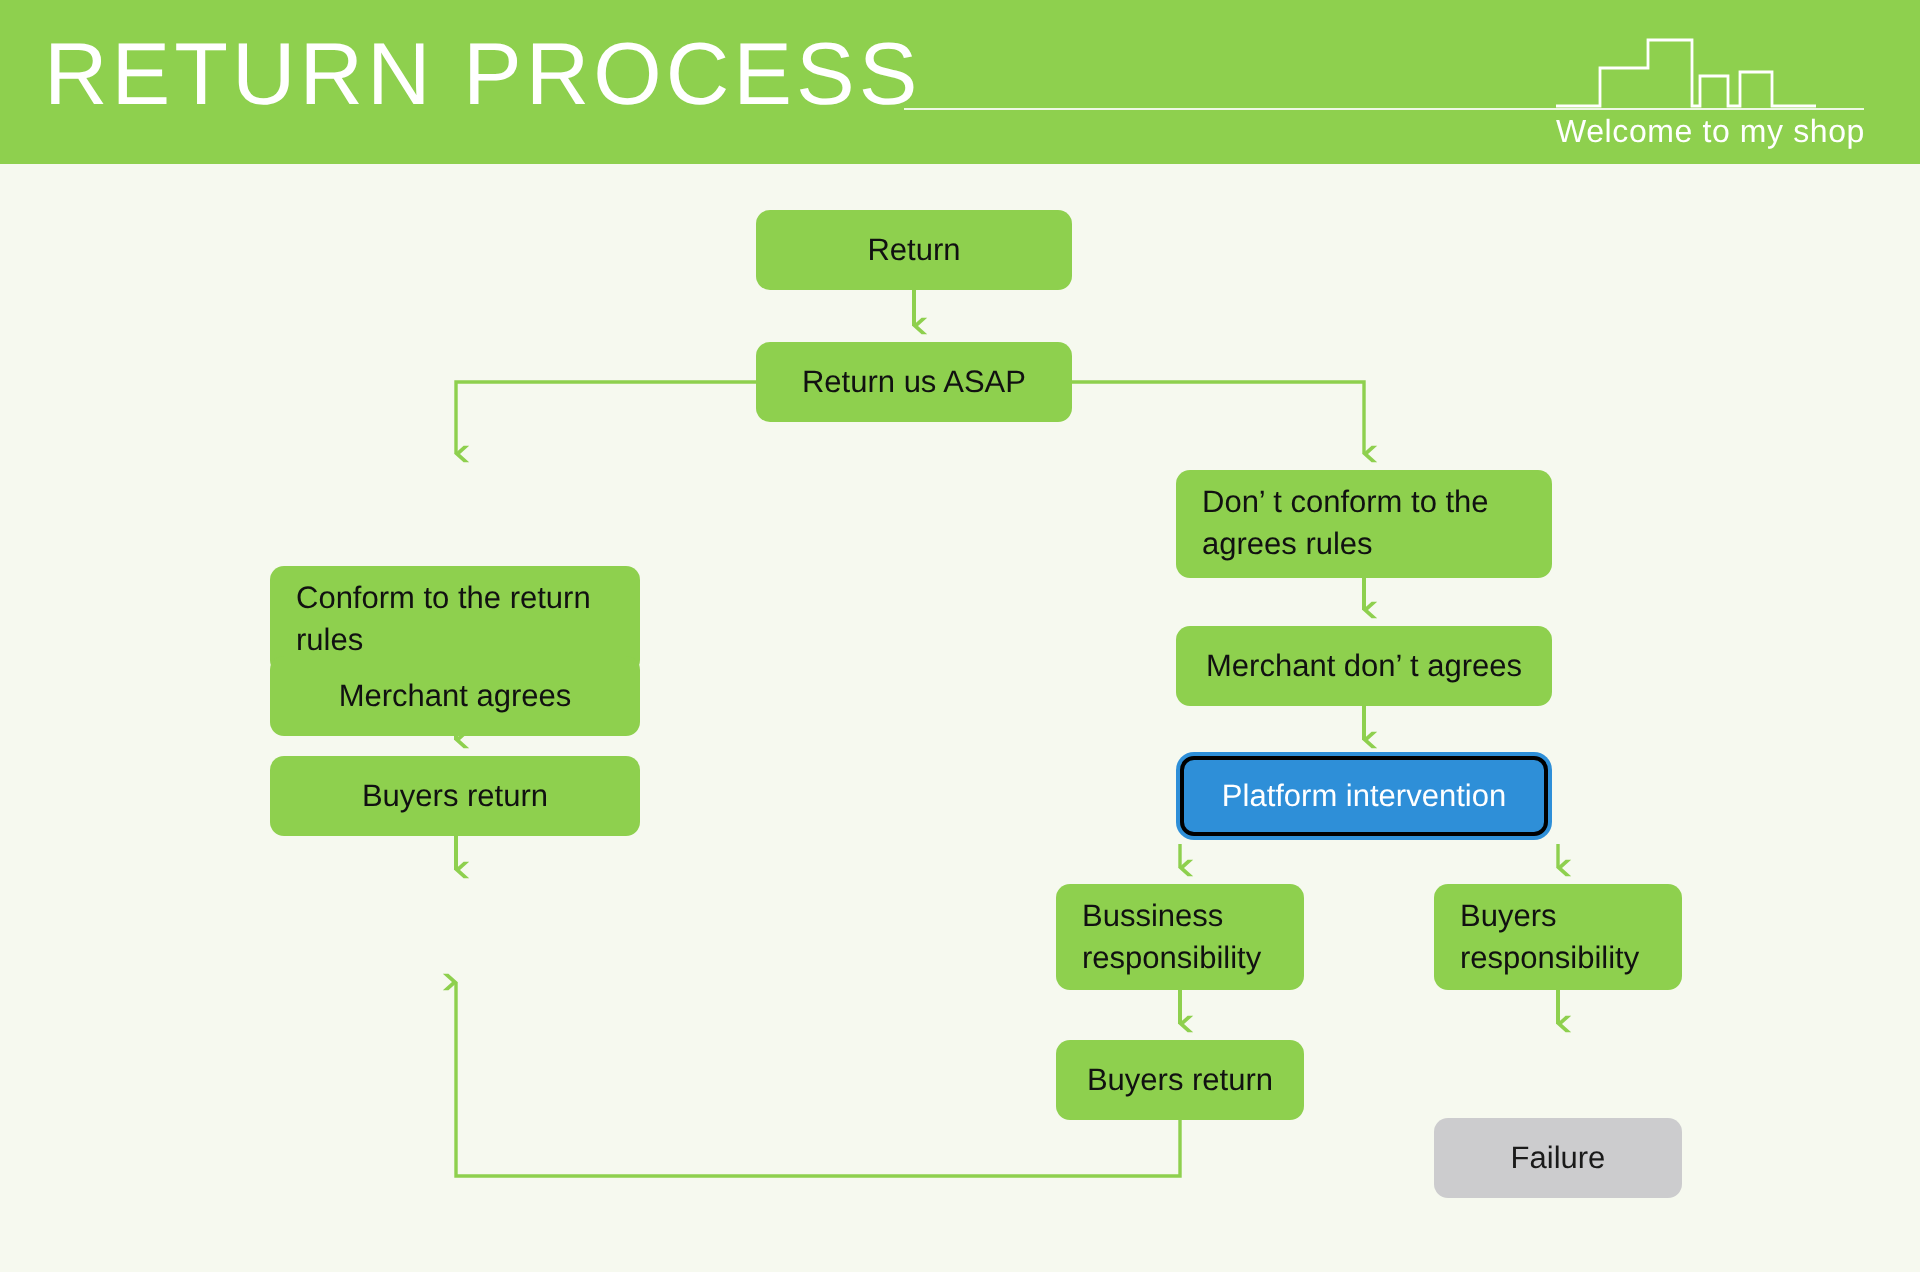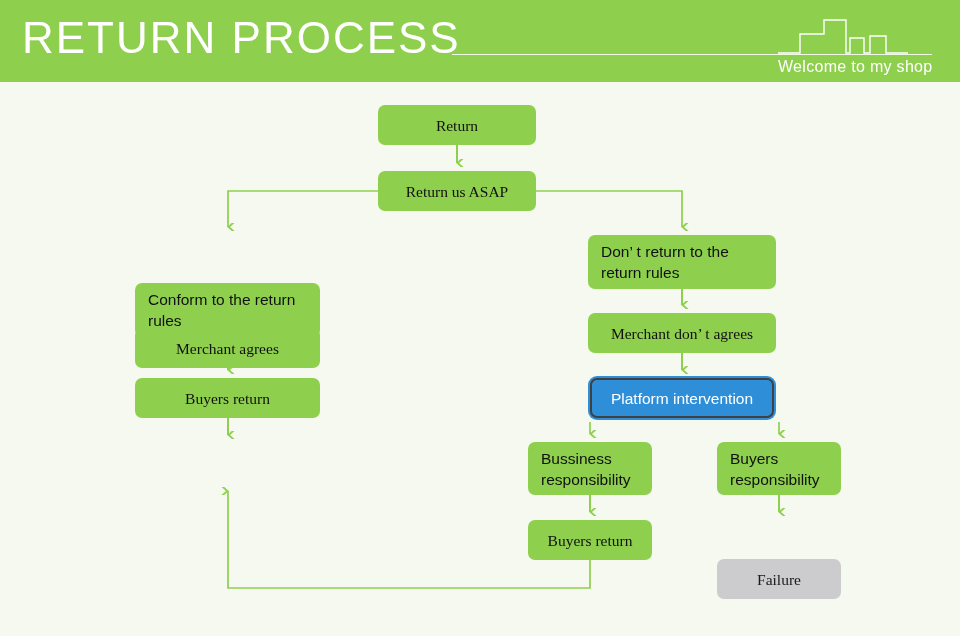--- a/index.html
+++ b/index.html
@@ -87,32 +87,32 @@
     border-radius: 7px;
     background: #8ed04e;
     color: #111111;
     font-size: 15.5px;
     line-height: 21px;
     display: flex;
     align-items: center;
     padding: 0 13px;
     z-index: 5;
   }
-  .node.center { justify-content: center; text-align: center; font-family: Liberation Serif, serif; }
+  .node.center { justify-content: center; text-align: center; }
   .node.left   { justify-content: flex-start; text-align: left; }
 
   .node.gray {
     background: #ccccce;
     color: #1a1a1a;
     margin-top: 39px;
   }
   .node.blue {
     background: #2e8fd8;
     color: #ffffff;
-    border: 2px solid #404040;
+    border: 2px solid #000000;
     box-shadow: 0 0 0 2px #2e8fd8;
     justify-content: center;
     text-align: center;
   }
 </style>
 </head>
 <body>
 
 <div id="page">
 
@@ -158,21 +158,21 @@
         <path d="M590,478 L590,506 L228,506 L228,409" stroke-width="1.7" marker-end="url(#arrowhead)"></path>
       </g>
     </svg>
 
     <div class="node center" style="left:378px; top:23px;  width:158px; height:40px;">Return</div>
 
     <div class="node center" style="left:378px; top:89px;  width:158px; height:40px;">Return us ASAP</div>
 
     <div class="node left" style="left:135px; top:153px; width:185px; height:54px;margin-top:48px;">Conform to the return rules</div>
 
-    <div class="node left" style="left:588px; top:153px; width:188px; height:54px;">Don’  t return to the return rules</div>
+    <div class="node left" style="left:588px; top:153px; width:188px; height:54px;">Don’  t conform to the agrees rules</div>
 
     <div class="node center" style="left:135px; top:231px; width:185px; height:40px;margin-top:15px;">Merchant agrees</div>
 
     <div class="node center" style="left:588px; top:231px; width:188px; height:40px;">Merchant don’  t agrees</div>
 
     <div class="node center" style="left:135px; top:296px; width:185px; height:40px;">Buyers return</div>
 
     <div class="node blue" style="left:590px; top:296px; width:184px; height:40px;">Platform intervention</div>
 
 

